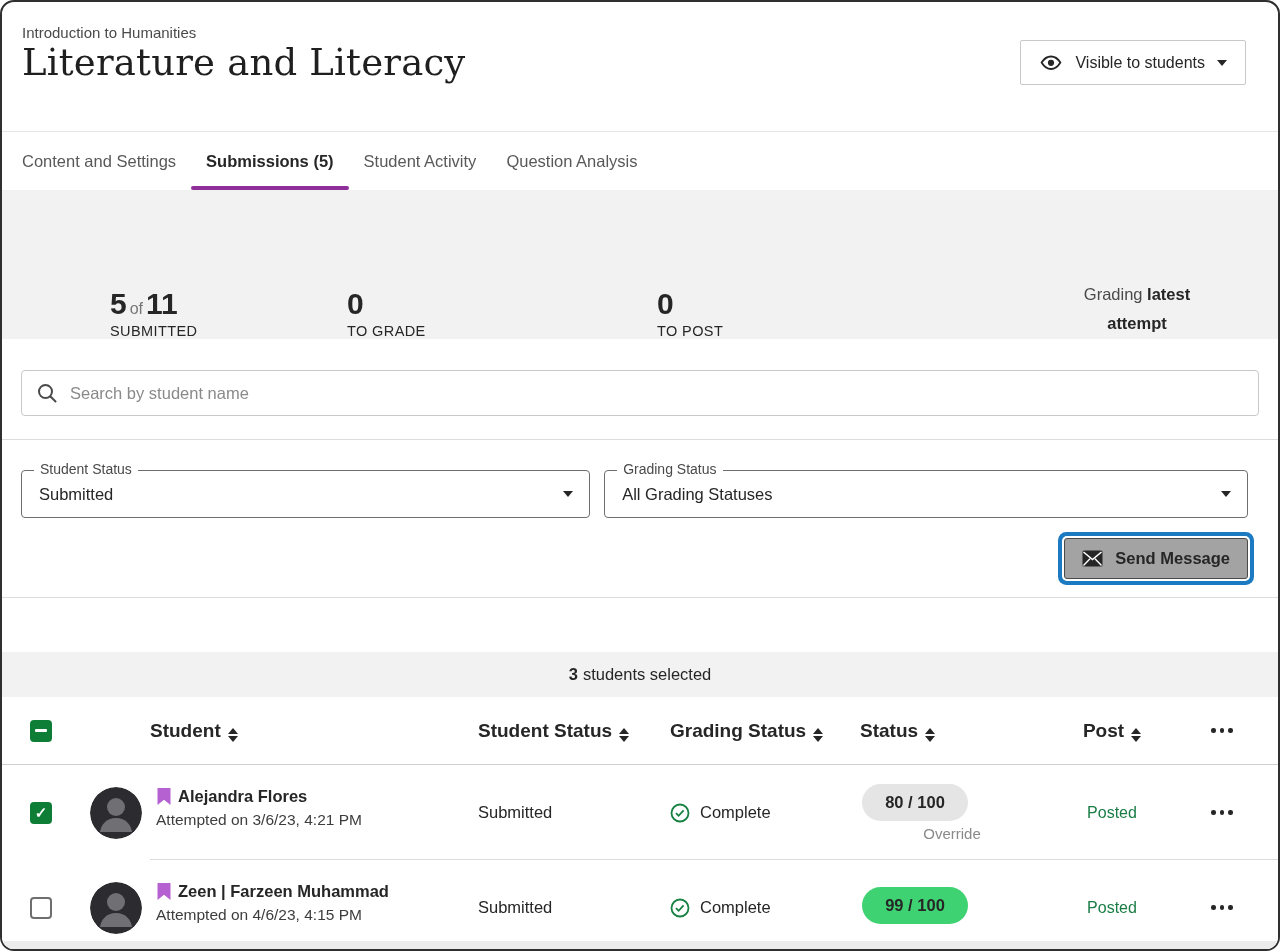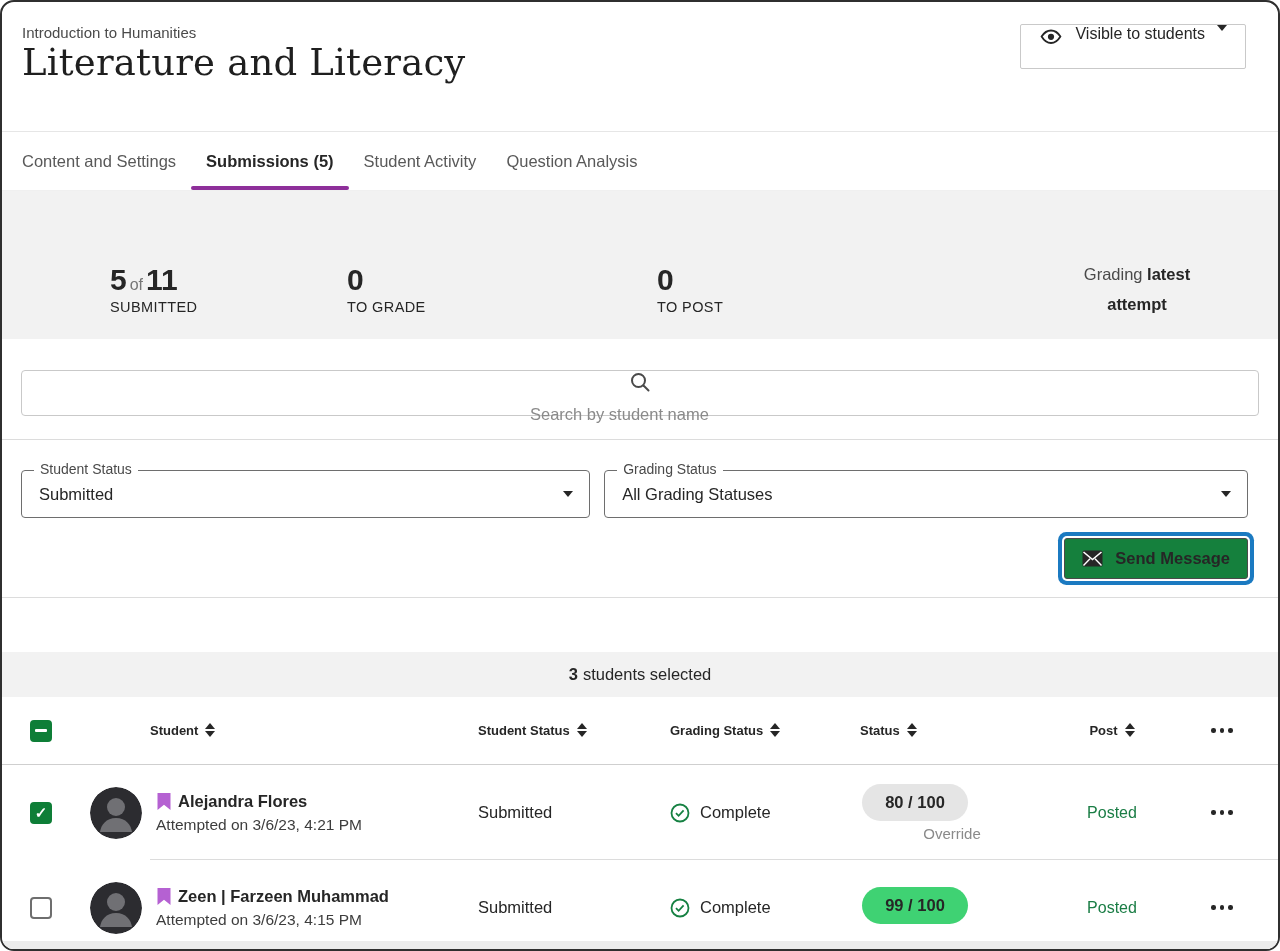--- a/index.html
+++ b/index.html
@@ -7,83 +7,83 @@
   .frame { width:1280px; height:951px; border:2px solid #2f2f2f; border-radius:14px;
            overflow:hidden; background:#fff; position:relative; }
 
   
   .page-header { height:130px; padding:22px 32px 0 20px; display:flex;
                  justify-content:space-between; align-items:flex-start;
                  border-bottom:1px solid #e6e6e6; }
   .breadcrumb { font-size:15px; color:#4a4a4a; }
   .page-title { font-family:"DejaVu Serif", serif; font-weight:400; font-size:37px;
                 color:#1f1f1f; letter-spacing:.2px; }
-  .visibility-btn { margin-top:0; display:flex; gap:12px;
+  .visibility-btn { margin-top:16px; display:flex; align-items:center; gap:12px;
                     background:#fff; border:1px solid #c9c9c9; border-radius:2px;
                     height:45px; padding:0 18px; font-size:16px; color:#262626;
                     font-family:inherit; cursor:pointer; }
   .caret-down { width:0; height:0; border-left:5px solid transparent;
                 border-right:5px solid transparent; border-top:6px solid #262626;
                 display:inline-block; }
 
   
   .tabs { height:59px; display:flex; align-items:center; padding-left:5px;
           border-bottom:1px solid #f0f0f0; }
   .tab { position:relative; height:100%; display:flex; align-items:center;
          padding:0 15px; font-size:16.5px; color:#595959; cursor:pointer; }
   .tab.active { color:#262626; font-weight:700; }
   .tab.active::after { content:""; position:absolute; left:0; right:0; bottom:0;
                        height:4px; background:#8e2f9a; border-radius:2px; }
 
   
-  .stats { height:148px; background:#f2f2f2; display:flex; align-items:center;
+  .stats { height:148px; background:#f2f2f2; display:flex; align-items:flex-end;
            padding:48px 0 0 108px; }
   .stat-num { font-size:30px; font-weight:700; color:#262626; line-height:1.1; }
   .stat-num .of { font-size:16px; font-weight:400; color:#767676; padding:0 3px; }
   .stat-label { font-size:14.5px; color:#262626; letter-spacing:.4px; margin-top:3px; }
   .stat.s1 { width:237px; } .stat.s2 { width:310px; } .stat.s3 { flex:1; }
   .grading-mode { width:150px; margin-right:66px; margin-top:2px; text-align:center;
                   font-size:16.5px; color:#4a4a4a; line-height:1.8; }
   .grading-mode b { color:#262626; }
 
   
   .search-row { padding:31px 19px 0 19px; height:100px; }
   .search-box { height:46px; border:1px solid #c9c9c9; border-radius:4px;
-                display:flex; align-items:center; padding:0 14px; gap:12px; background:#fff;flex-direction:column; }
+                display:flex; align-items:center; padding:0 14px; gap:12px; background:#fff; }
   .search-box input { border:none; outline:none; flex:1; font-size:16.5px;
                       font-family:inherit; color:#262626; background:transparent; }
   .search-box input::placeholder { color:#8a8a8a; }
   .divider { height:1px; background:#dcdcdc; }
 
   
   .filters { height:157px; padding:30px 30px 0 19px; position:relative; }
   .selects { display:flex; gap:14px; }
   .select { position:relative; height:48px; border:1px solid #6e6e6e; border-radius:4px;
             display:flex; align-items:center; padding:0 20px 0 17px; cursor:pointer;
             background:#fff; }
   .select.student { width:571px; } .select.grading { width:646px; }
   .select-label { position:absolute; top:-10px; left:12px; background:#fff;
                   padding:0 6px; font-size:14px; color:#4a4a4a; }
   .select-value { font-size:16.5px; color:#262626; }
   .select .caret-down { position:absolute; right:16px; }
   .send-row { position:absolute; right:30px; top:98px; }
   .send-btn { display:flex; align-items:center; gap:12px; height:41px; padding:0 17px;
-              background:#15803d; border:1px solid #4a4a4a; border-radius:3px;
+              background:#a3a3a3; border:1px solid #4a4a4a; border-radius:3px;
               font-size:16.5px; font-weight:700; color:#262626; font-family:inherit;
               box-shadow:0 0 0 2px #ffffff, 0 0 0 6px #1b7ac1; cursor:pointer; }
 
   
   .gap { height:55px; background:#fff; border-top:1px solid #dcdcdc; }
   .selected-bar { height:45px; background:#f2f2f2; display:flex; align-items:center;
                   justify-content:center; font-size:16.5px; color:#262626; gap:5px; }
   .grid { display:grid; grid-template-columns:76px 384px 190px 198px 192px 140px auto;
           align-items:center; }
   .thead { height:68px; border-bottom:1px solid #cfcfcf; }
-  .head { font-size:13px; font-weight:700; color:#262626; display:flex;
-          align-items:flex-start; gap:7px; cursor:pointer; }
+  .head { font-size:19px; font-weight:700; color:#262626; display:flex;
+          align-items:flex-end; gap:7px; cursor:pointer; }
   .head.student { padding-left:72px; }
   .head.sstatus { padding-left:16px; }
   .head.gstatus { padding-left:18px; }
   .head.grade   { padding-left:10px; }
   .head.post    { justify-content:center; }
   .sort-icon { display:inline-flex; flex-direction:column; gap:2px; }
   .sort-icon b { width:0; height:0; border-left:5px solid transparent;
                  border-right:5px solid transparent; }
   .sort-icon b.up { border-bottom:6px solid #262626; }
   .sort-icon b.dn { border-top:6px solid #262626; }
@@ -94,21 +94,21 @@
   .cb-cell { display:flex; justify-content:flex-start; padding-left:28px; }
   .cb { width:22px; height:22px; border-radius:4px; border:2px solid #6e6e6e;
         background:#fff; display:flex; align-items:center; justify-content:center;
         cursor:pointer; }
   .cb.checked, .cb.indeterminate { background:#0e7e37; border-color:#0e7e37; }
   .cb .mark { display:none; color:#fff; font-size:15px; font-weight:700; line-height:1; }
   .cb.checked .check { display:block; }
   .cb.indeterminate .minus { display:block; width:12px; height:3px; background:#fff; border-radius:1px; }
   .cb .minus { display:none; }
 
-  .student-cell { display:flex; align-items:center; gap:14px; padding-left:12px; }
+  .student-cell { display:flex; align-items:flex-start; gap:14px; padding-left:12px; }
   .avatar { width:52px; height:52px; border-radius:50%; overflow:hidden; flex:none; }
   .name-line { display:flex; align-items:center; gap:6px; }
   .name { font-size:16.5px; font-weight:700; color:#262626; }
   .attempt { font-size:15.5px; color:#3d3d3d; margin-top:4px; }
 
   .cell-text { font-size:16.5px; color:#262626; }
   .sstatus-cell { padding-left:16px; }
   .gstatus-cell { padding-left:18px; display:flex; align-items:center; gap:10px; }
 
   .grade-cell { padding-left:12px; display:flex; flex-direction:column; align-items:flex-start; }
@@ -345,21 +345,21 @@
         </span>
         <div>
           <div class="name-line">
             <span style="display:flex">
               <svg width="16" height="20" viewBox="0 0 16 20">
                   <path d="M1.5 1h13v17l-6.5-5.2L1.5 18z" fill="#b561d2"></path>
                 </svg>
             </span>
             <span class="name">Zeen | Farzeen Muhammad</span>
           </div>
-          <div class="attempt">Attempted on 3/6/23, 4:15 PM</div>
+          <div class="attempt">Attempted on 4/6/23, 4:15 PM</div>
         </div>
       </div>
       <div class="cell-text sstatus-cell">Submitted</div>
       <div class="gstatus-cell">
         <span style="display:flex">
           <svg width="20" height="20" viewBox="0 0 20 20" fill="none">
             <circle cx="10" cy="10" r="8.5" stroke="#168142" stroke-width="1.8"></circle>
             <path d="M6 10.2l2.6 2.6 5-5.4" stroke="#168142" stroke-width="1.8" fill="none"></path>
           </svg>
         </span>

